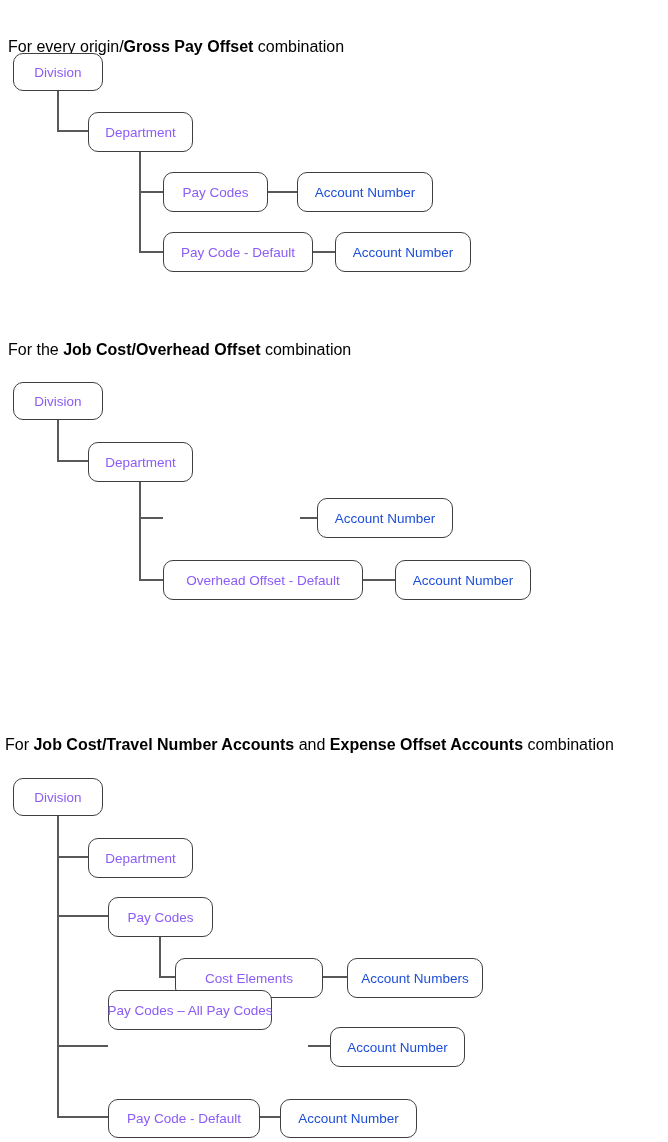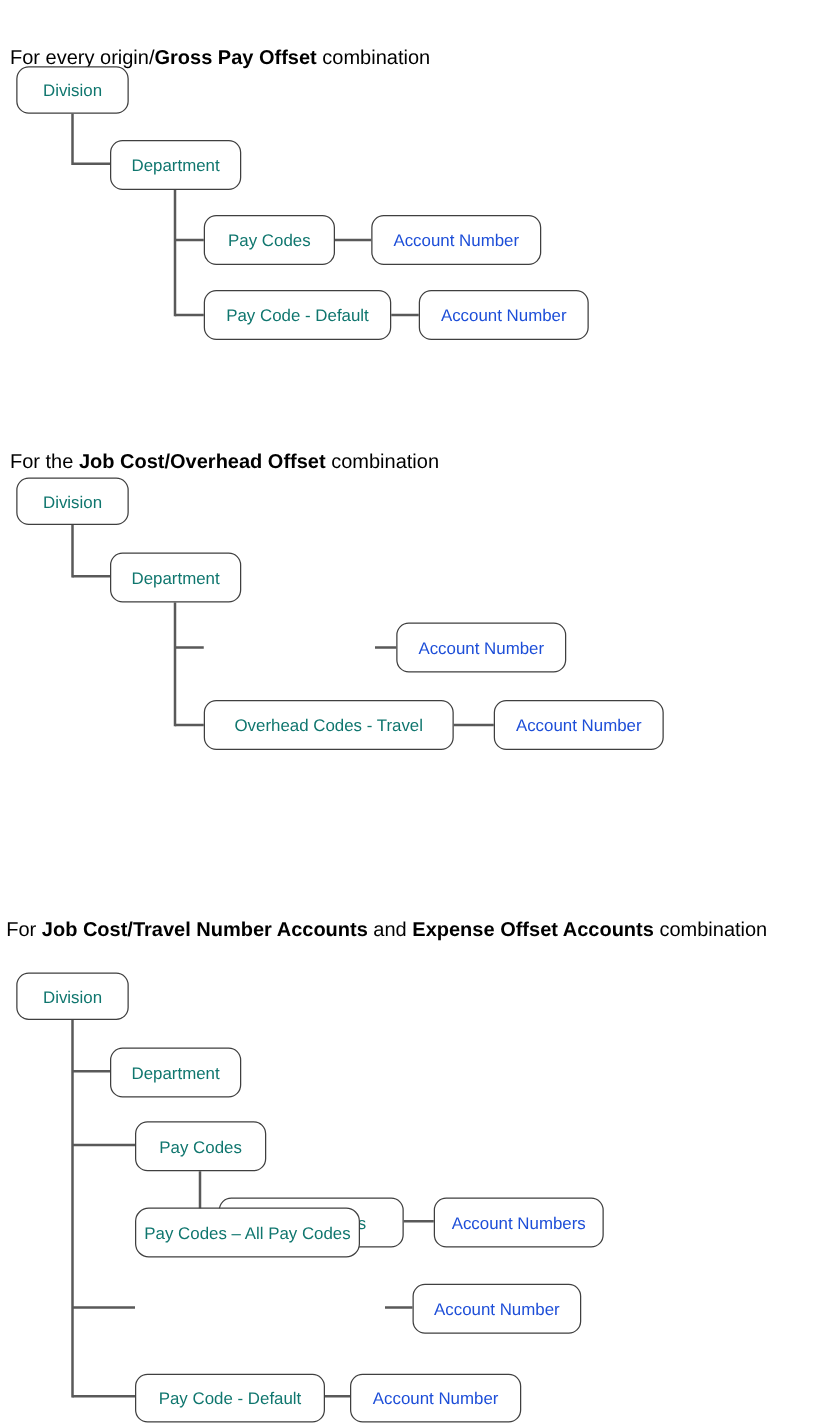--- a/index.html
+++ b/index.html
@@ -22,21 +22,21 @@
   .node {
     position: absolute;
     box-sizing: border-box;
     border: 1.5px solid #3f3f3f;
     border-radius: 10px;
     background: #ffffff;
     display: flex;
     align-items: center;
     justify-content: center;
     font-size: 13.5px;
-    color: #0f766e;
+    color: #8b5cf6;
     white-space: nowrap;
     z-index: 2;
   }
   .node.red { color: #1d4ed8; }
   .hline, .vline {
     position: absolute;
     background: #595959;
     z-index: 1;
   }
   .hline { height: 2px; }
@@ -69,41 +69,41 @@
   <div class="node red" style="left:297px; top:172px; width:136px; height:40px;">
       <span>Account Number</span>
     </div>
   <div class="node" style="left:163px; top:232px; width:150px; height:40px;">
       <span>Pay Code - Default</span>
     </div>
   <div class="node red" style="left:335px; top:232px; width:136px; height:40px;">
       <span>Account Number</span>
     </div>
 
-  <div class="heading" style="left:8px; top:339px;margin-top:20px;"><span>For the </span><span class="b">Job Cost/Overhead Offset</span><span> combination</span></div>
+  <div class="heading" style="left:8px; top:339px;"><span>For the </span><span class="b">Job Cost/Overhead Offset</span><span> combination</span></div>
 
   <div class="vline" style="left:57px; top:420px; height:42px;"></div>
   <div class="hline" style="left:58px; top:460px; width:30px;"></div>
   <div class="vline" style="left:139px; top:482px; height:99px;"></div>
   <div class="hline" style="left:140px; top:517px; width:23px;"></div>
   <div class="hline" style="left:140px; top:579px; width:23px;"></div>
   <div class="hline" style="left:300px; top:517px; width:17px;"></div>
   <div class="hline" style="left:363px; top:579px; width:32px;"></div>
 
   <div class="node" style="left:13px; top:382px; width:90px; height:38px;">
       <span>Division</span>
     </div>
   <div class="node" style="left:88px; top:442px; width:105px; height:40px;">
       <span>Department</span>
     </div>
   <div class="node red" style="left:317px; top:498px; width:136px; height:40px;">
       <span>Account Number</span>
     </div>
   <div class="node" style="left:163px; top:560px; width:200px; height:40px;">
-      <span>Overhead Codes - Travel</span>
+      <span>Overhead Offset - Default</span>
     </div>
   <div class="node red" style="left:395px; top:560px; width:136px; height:40px;">
       <span>Account Number</span>
     </div>
 
   <div class="heading" style="left:5px; top:734px;"><span>For </span><span class="b">Job Cost/Travel Number Accounts</span><span> and </span><span class="b">Expense Offset Accounts</span><span> combination</span></div>
 
   <div class="vline" style="left:57px; top:816px; height:302px;"></div>
   <div class="hline" style="left:58px; top:856px; width:30px;"></div>
   <div class="hline" style="left:58px; top:915px; width:50px;"></div>
@@ -123,21 +123,21 @@
     </div>
   <div class="node" style="left:108px; top:897px; width:105px; height:40px;">
       <span>Pay Codes</span>
     </div>
   <div class="node" style="left:175px; top:958px; width:148px; height:40px;">
       <span>Cost Elements</span>
     </div>
   <div class="node red" style="left:347px; top:958px; width:136px; height:40px;">
       <span>Account Numbers</span>
     </div>
-  <div class="node" style="left:108px; top:966px; width:180px; height:40px;border-radius:11px;">
+  <div class="node" style="left:108px; top:990px; width:164px; height:40px;">
       <span>Pay Codes – All Pay Codes</span>
     </div>
   <div class="node red" style="left:330px; top:1027px; width:135px; height:40px;">
       <span>Account Number</span>
     </div>
   <div class="node" style="left:108px; top:1099px; width:152px; height:39px;">
       <span>Pay Code - Default</span>
     </div>
   <div class="node red" style="left:280px; top:1099px; width:137px; height:39px;">
       <span>Account Number</span>

